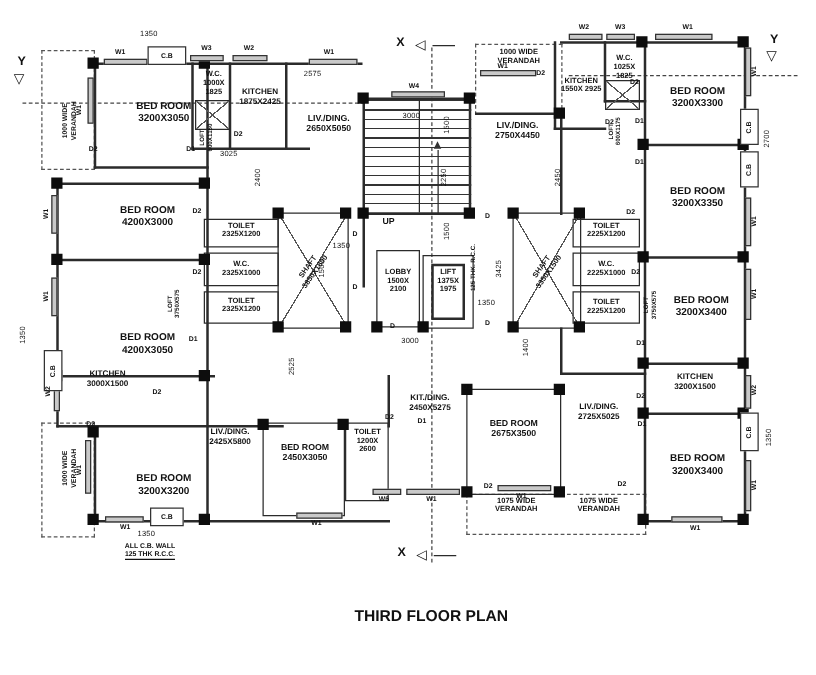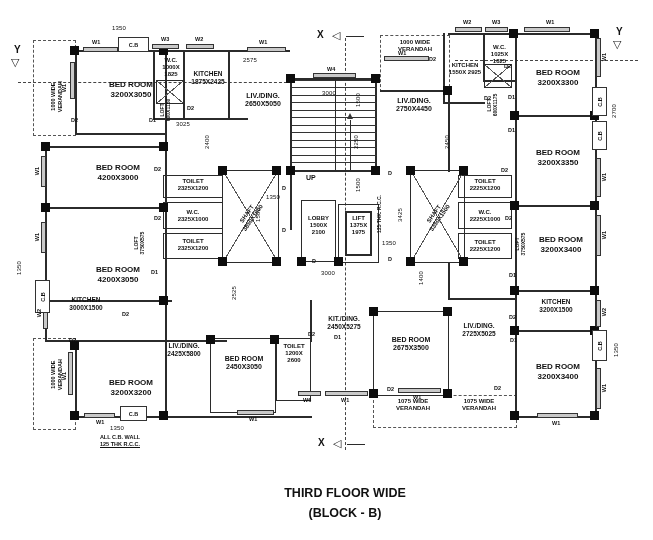--- a/index.html
+++ b/index.html
@@ -393,17 +393,16 @@
   <div class="marker" style="left:318px;top:437px;">X</div>
   <div class="tri" style="left:333px;top:437px;">◁</div>
   <div class="wall" style="left:347px;top:444px;width:18px;height:1px;"></div>
 
   <div class="note">
     <span>ALL C.B. WALL</span><br>
     <span style="border-bottom:1px solid #111;">125 THK  R.C.C.</span>
   </div>
 
   <div class="title">
-    <div>THIRD  FLOOR WIDE</div>
-    <div style="margin-top:4px;">(BLOCK - B)</div>
+    <div>THIRD  FLOOR PLAN</div>
   </div>
 
 </div>
 
 </body></html>

